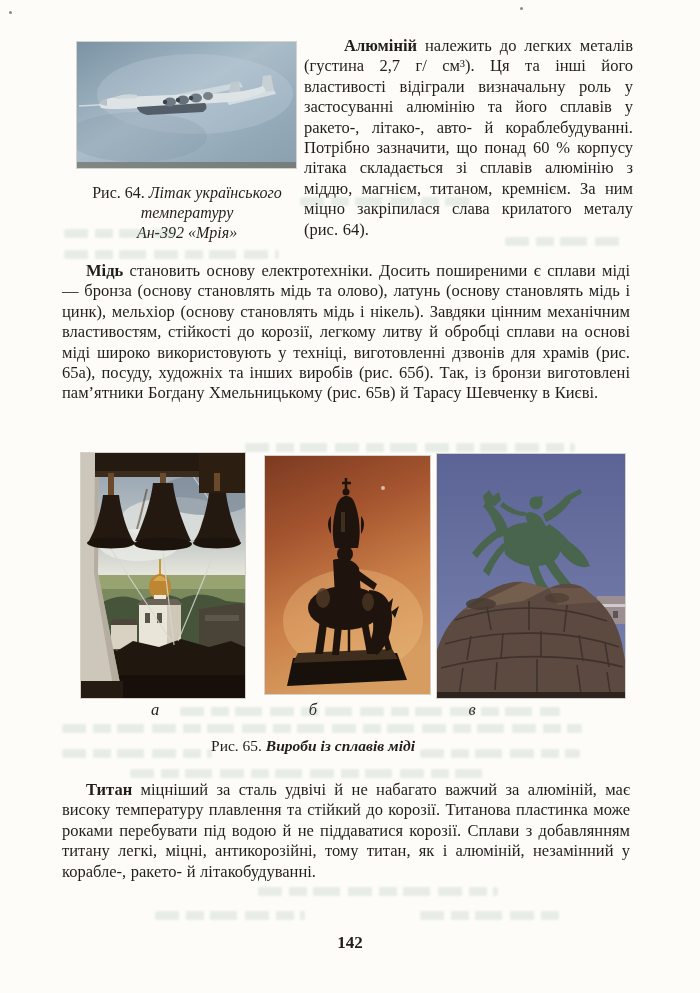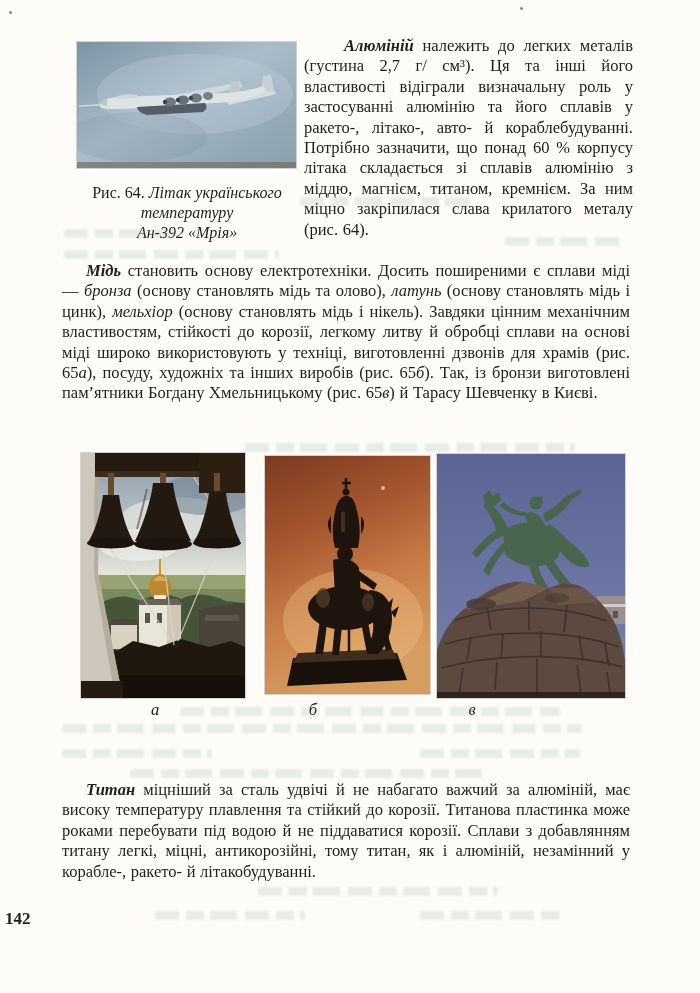--- a/index.html
+++ b/index.html
@@ -10,39 +10,39 @@
     color:#211e1c;
   }
   .para{
     position:absolute; text-align:justify;
     font-size:16.5px; line-height:20.4px;
     text-indent:24px; hyphens:manual;
     word-spacing:0.5px;
   }
   .para-col{ text-indent:40px; }
   .b{font-weight:bold;}
-  .i{font-style:italic;}
+  .i{}
   .figcap{
     position:absolute; text-align:center;
     font-size:16px; line-height:20px; font-style:italic;
   }
   .figcap .cap-label{ font-style:normal; }
   .photo{ position:absolute; box-shadow:0 0 0 1px rgba(110,100,85,.28); }
   .photo svg{ display:block; }
   .photo-label{
     position:absolute; width:100px; text-align:center;
     font-style:italic; font-size:16.5px; line-height:18px;
   }
   .fig65-cap{
     position:absolute; text-align:center; font-size:15.5px; line-height:19px;
   }
   .fig65-cap .cap-title{ font-style:italic; font-weight:bold; }
   .page-num{
-    position:absolute; left:5px; top:909px; width:690px;
-    font-weight:bold; font-size:17px;
+    position:absolute; left:5px; top:933px; width:690px;
+    text-align:center; font-weight:bold; font-size:17px;
   }
   .ghost{
     position:absolute; height:9px; pointer-events:none; border-radius:2px;
     background:repeating-linear-gradient(90deg,
       #7fa08b 0 24px, transparent 24px 31px,
       #7fa08b 31px 49px, transparent 49px 55px,
       #7fa08b 55px 82px, transparent 82px 90px);
     opacity:.16; filter:blur(1.1px);
   }
   .speck{
@@ -264,20 +264,23 @@
       <ellipse cx="44" cy="150" rx="15" ry="6" fill="#46392f" opacity="0.8"></ellipse>
       <ellipse cx="120" cy="144" rx="12" ry="5" fill="#46392f" opacity="0.6"></ellipse>
       <rect y="238" width="188" height="6" fill="#2d241f"></rect>
     </svg>
   </figure>
 
   <div class="photo-label" style="left:105px;top:701px;">а</div>
   <div class="photo-label" style="left:263px;top:701px;">б</div>
   <div class="photo-label" style="left:422px;top:701px;">в</div>
 
+  <div class="fig65-cap" style="left:62px;top:736px;width:502px;">
+    <span class="cap-label">Рис. 65. </span><span class="cap-title">Вироби із сплавів міді</span>
+  </div>
 
   <p class="para" style="left:62px;top:780px;width:568px;margin:0;"><span class="b i">Титан</span><span> міцніший за сталь удвічі й не набагато важчий за алю­міній, має високу температуру плавлення та стійкий до корозії. Титанова пластинка може роками перебувати під водою й не підда­ватися корозії. Сплави з добавлянням титану легкі, міцні, антико­розійні, тому титан, як і алюміній, незамінний у корабле-, ракето- й літакобудуванні.</span></p>
 
   <div class="page-num">142</div>
 
   <div class="ghost" style="left:300px;top:197px;width:170px;"></div>
   <div class="ghost" style="left:64px;top:229px;width:110px;"></div>
   <div class="ghost" style="left:64px;top:250px;width:215px;"></div>
   <div class="ghost" style="left:505px;top:237px;width:120px;"></div>
   <div class="ghost" style="left:245px;top:443px;width:330px;"></div>

